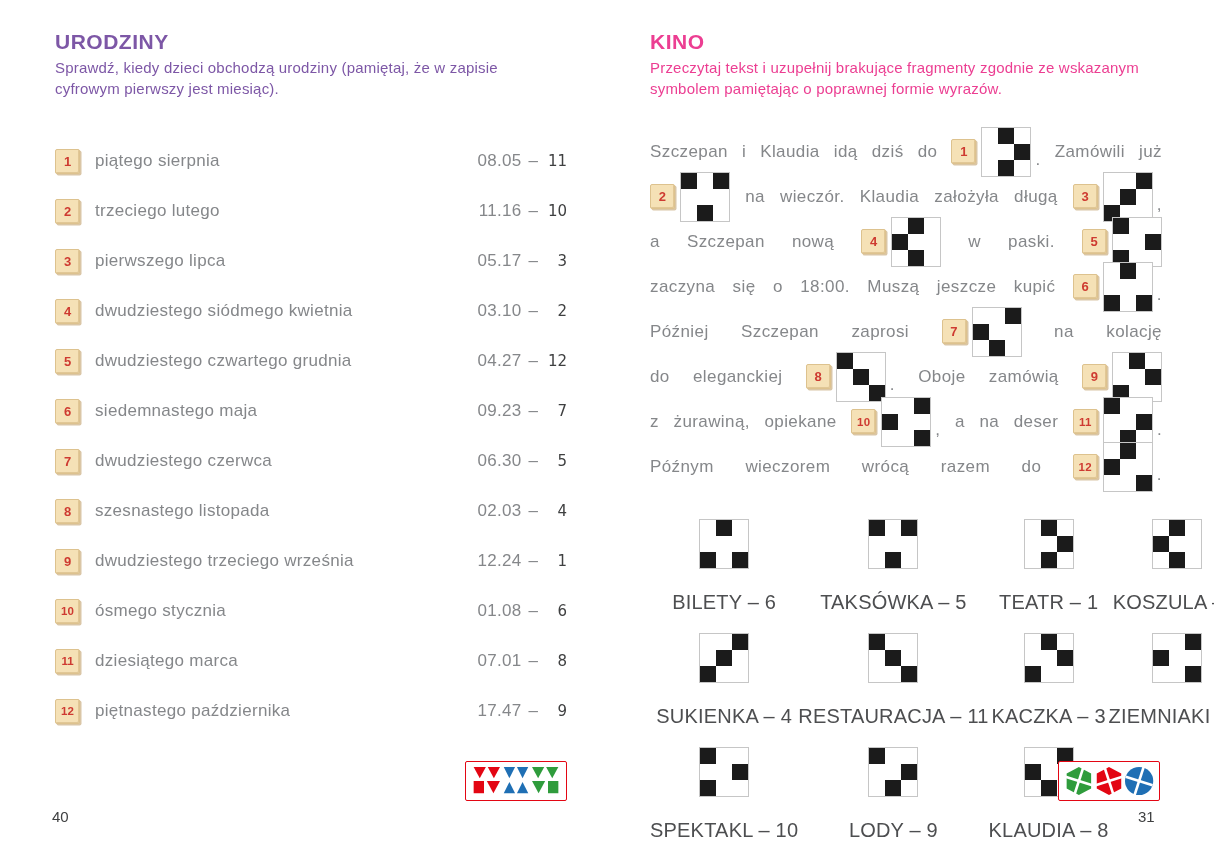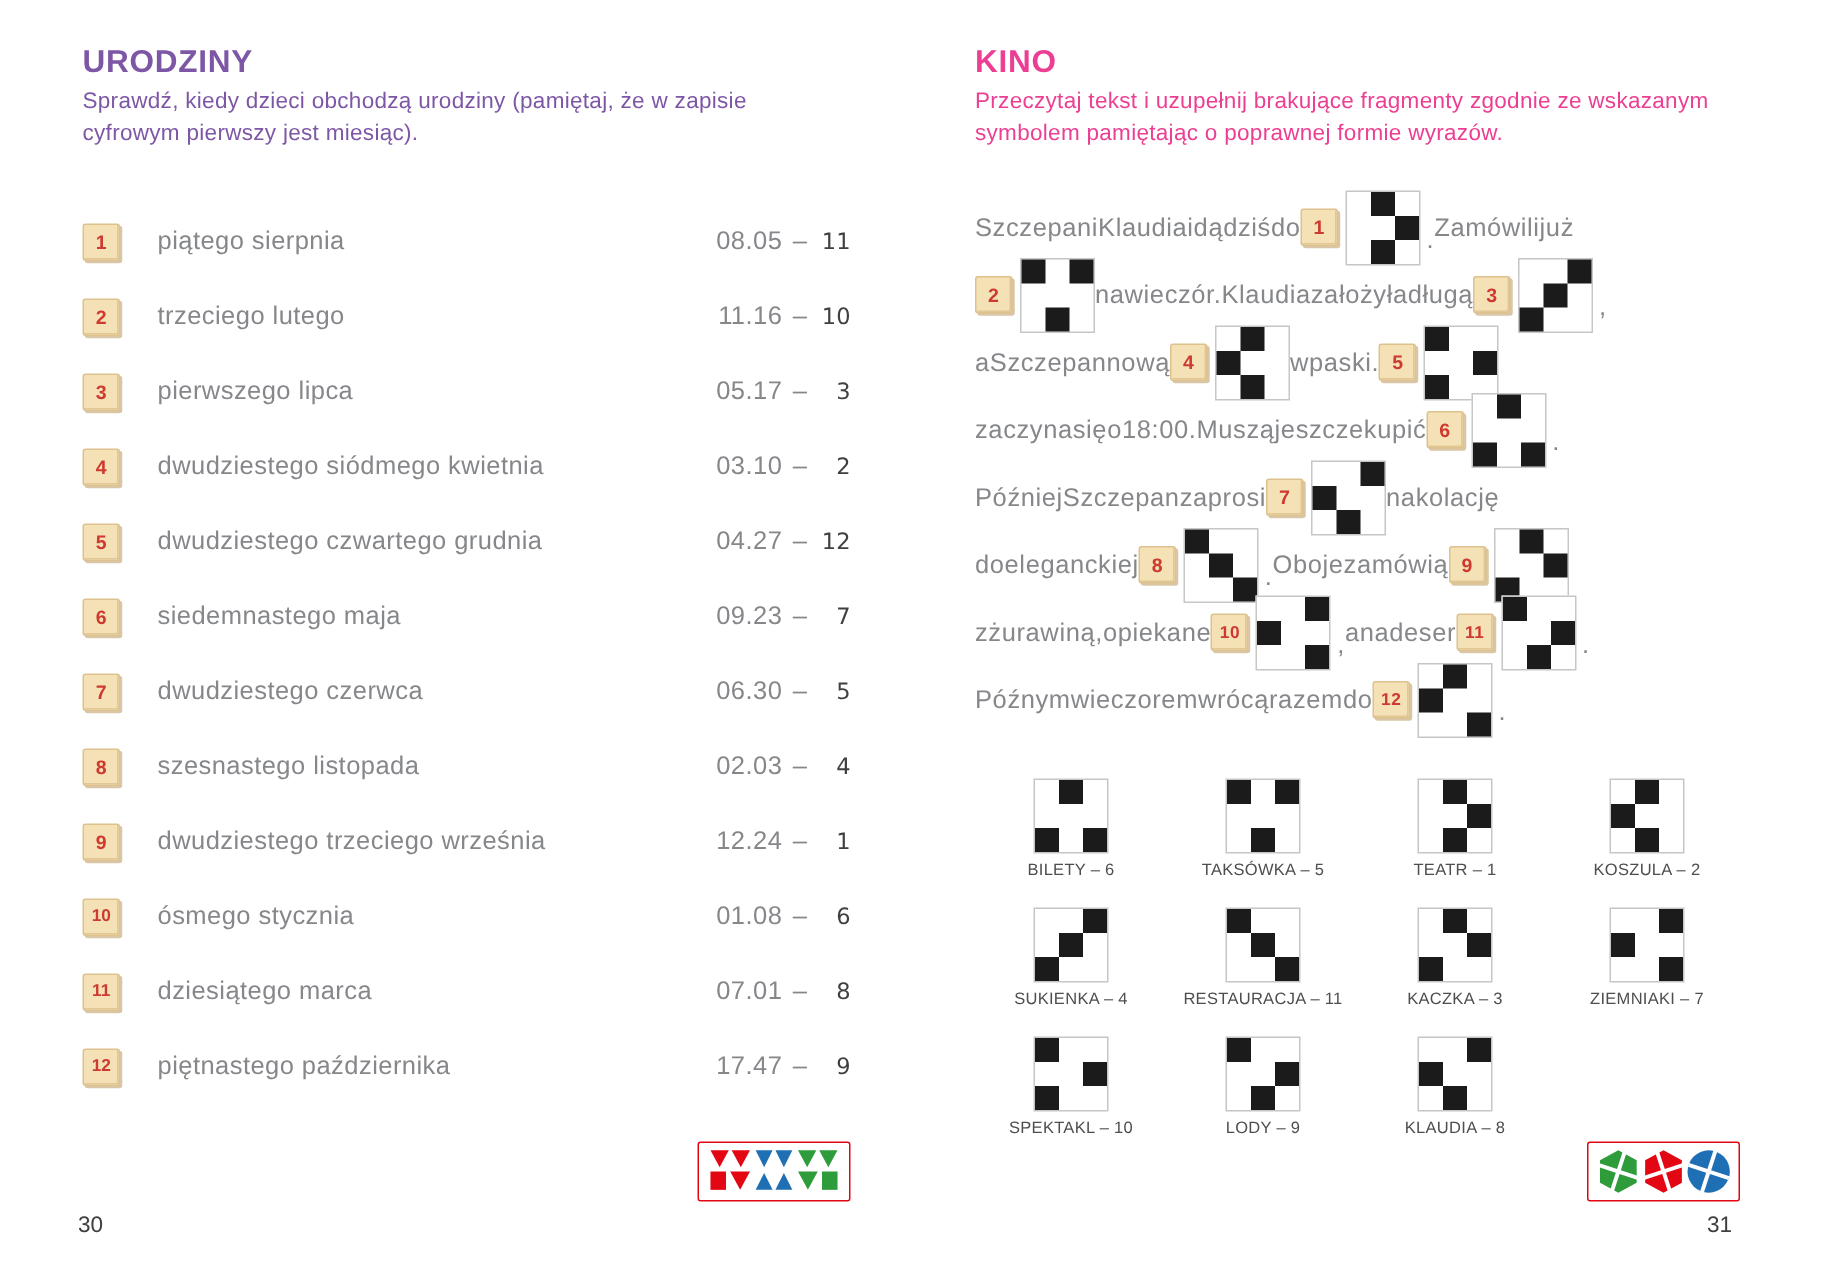--- a/index.html
+++ b/index.html
@@ -28,44 +28,44 @@
   .tile{display:flex;align-items:center;justify-content:center;flex:none;
     width:25px;height:25px;background:var(--tile-bg);
     border:1px solid var(--tile-border);border-radius:2px;
     box-shadow:1.5px 1.5px 0 rgba(188,152,92,.55), inset -1px -1px 0 rgba(188,152,92,.35);
     color:var(--tile-number);font-weight:bold;font-size:13px}
   .tile.two{font-size:11.5px}
 
   
   .blist{margin-top:37px}
   .brow{display:flex;align-items:center;height:50px;font-size:17px;color:var(--body-text)}
-  .btext{margin-left:25px;letter-spacing:.3px}
+  .btext{margin-left:15px;letter-spacing:.3px}
   .bdate{margin-left:auto;letter-spacing:.3px}
   .bdash{margin:0 7px}
   .banswer{width:22px;text-align:right;color:var(--answer-text);
     font-family:"DejaVu Sans",sans-serif;font-size:15px}
 
   
   .ktext{margin-top:30px}
-  .kline{display:flex;align-items:center;height:45px;
+  .kline{display:flex;justify-content:space-between;align-items:center;height:45px;
     font-size:17px;color:var(--body-text);letter-spacing:.4px}
   .gapgrp{display:flex;align-items:center}
   .gapgrp .sym{margin-left:5px}
   .after{margin-left:4px;margin-top:16px}
 
   
   .sym{display:grid;flex:none;grid-template-columns:repeat(3,16px);
     grid-template-rows:repeat(3,16px);background:#fff;border:1px solid var(--symbol-border)}
   .cell{width:16px;height:16px}
   .cell.on{background:var(--symbol-black)}
 
   
   .legend{margin-top:30px;display:grid;grid-template-columns:repeat(4,1fr);row-gap:19px}
   .lcell{display:flex;flex-direction:column;align-items:center}
-  .llabel{margin-top:5px;font-size:11px;color:var(--legend-text);letter-spacing:.2px;white-space:nowrap}
+  .llabel{margin-top:22px;font-size:20px;color:var(--legend-text);letter-spacing:.2px;white-space:nowrap}
 
   
   .logo-box{position:absolute;top:761px;width:102px;height:40px;background:#fff;
     border:1.5px solid #e30613;border-radius:2px;display:flex;align-items:center;justify-content:center}
   .logo-left{left:465px}
   .logo-right{left:1058px}
   .pagenum{position:absolute;top:808px;font-size:15px;color:var(--answer-text)}
   .pn-left{left:52px}
   .pn-right{left:1138px}
 </style>
@@ -605,15 +605,15 @@
       <g>
         <circle fill="#1f6fb4" cx="80" cy="17" r="15"></circle>
         <g transform="rotate(18 80 17)" fill="#fff">
           <rect x="78.6" y="1" width="2.8" height="32"></rect>
             <rect x="65" y="15.6" width="30" height="2.8"></rect>
         </g>
       </g>
     </svg>
   </div>
 
-  <div class="pagenum pn-left">30</div>
+  <div class="pagenum pn-left">40</div>
   <div class="pagenum pn-right">31</div>
 </div>
 
 </body></html>

